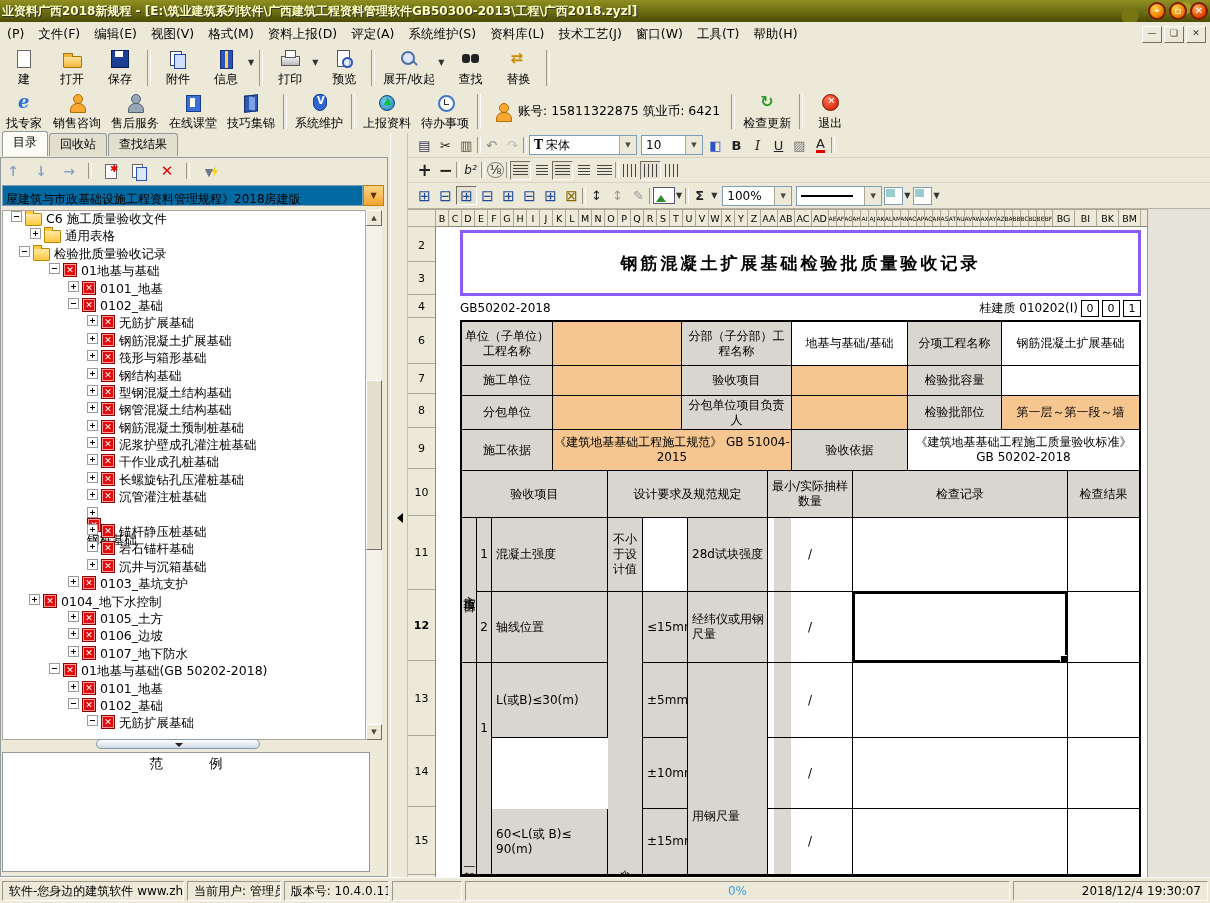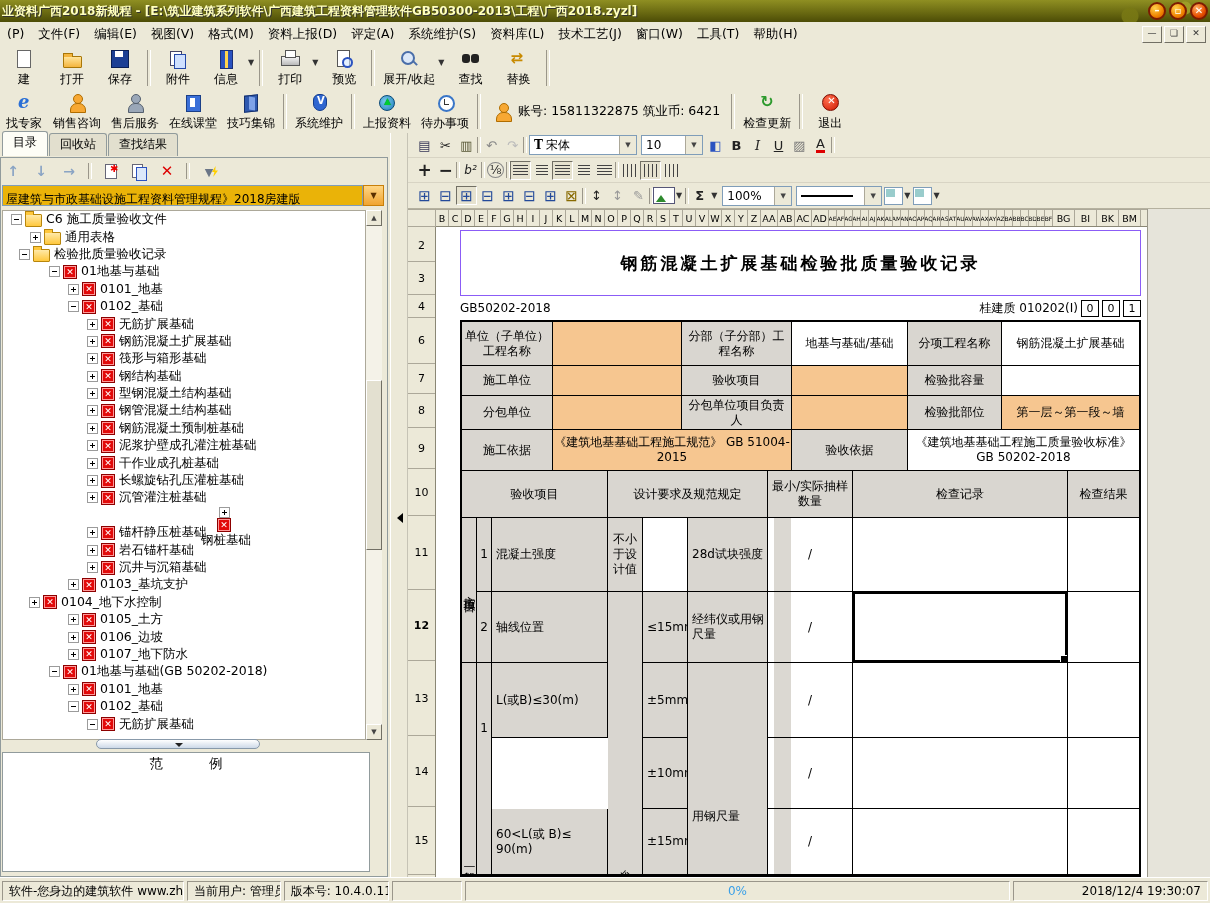--- a/index.html
+++ b/index.html
@@ -96,27 +96,27 @@
   .tt-new::before{content:"";position:absolute;left:3px;top:2px;width:10px;height:13px;background:#fff;border:1px solid #667;}
   .tt-new::after{content:"✱";position:absolute;left:8px;top:-2px;color:#e00;font-size:10px;}
   .tt-copy::before{content:"";position:absolute;left:2px;top:2px;width:9px;height:12px;background:#fff;border:1px solid #667;}
   .tt-copy::after{content:"";position:absolute;left:6px;top:5px;width:9px;height:12px;background:#dce8fa;border:1px solid #2a52c0;}
   .tt-del::before{content:"✕";color:#d00;font-weight:bold;font-size:15px;}
   .tt-filter::before{content:"▼";color:#6b7687;font-size:11px;}
   .tt-filter::after{content:"";position:absolute;right:0px;top:4px;width:6px;height:11px;background:#ffd000;
     clip-path:polygon(60% 0,0 55%,40% 55%,20% 100%,100% 40%,55% 40%);}
   .tsep2{width:2px;height:16px;border-left:1px solid #9a968a;border-right:1px solid #fff;}
   .combo{position:absolute;left:2px;top:52px;width:382px;height:21px;display:flex;}
-  .combo-input{flex:1;background:#eab308;border:1px solid #7f9db9;font-size:12px;line-height:19px;
+  .combo-input{flex:1;background:#0369a1;border:1px solid #7f9db9;font-size:12px;line-height:19px;
     padding:4px 3px;white-space:nowrap;overflow:hidden;}
   .combo-btn{width:21px;height:21px;box-sizing:border-box;background:linear-gradient(#ffd685,#f0a430);
     border:1px solid #c87f0a;text-align:center;font-size:8px;line-height:19px;color:#5a3000;}
   .tree{position:absolute;left:2px;top:77px;width:364px;height:530px;background:#fff;
     border:1px solid #aca899;overflow:hidden;box-sizing:border-box;}
-  .trow{height:17.4px;display:flex;align-items:center;font-size:12.5px;white-space:nowrap;}
+  .trow{height:17.4px;display:flex;font-size:12.5px;white-space:nowrap;}
   .ebox{width:11px;height:11px;box-sizing:border-box;border:1px solid #9b9b9b;background:#fff;
     position:relative;flex:none;margin-right:3px;}
   .ebox::before{content:"";position:absolute;left:2px;top:4px;width:5px;height:1px;background:#000;}
   .ebox.plus::after{content:"";position:absolute;left:4px;top:2px;width:1px;height:5px;background:#000;}
   .tico{flex:none;margin-right:4px;position:relative;}
   .tico.folder,.tico.folder-open{width:15px;height:11px;background:linear-gradient(#ffe9a8,#ffc83d);
     border:1px solid #b8860b;border-radius:1px;margin-top:2px;}
   .tico.folder::before,.tico.folder-open::before{content:"";position:absolute;left:-1px;top:-4px;width:7px;height:3px;
     background:#ffc83d;border:1px solid #b8860b;border-bottom:none;}
   .tico.doc{width:12px;height:12px;background:#e20a0a;border:1px solid #8c0000;
@@ -198,21 +198,21 @@
   .ch.w{width:13px;} .ch.m{width:17px;} .ch.n{width:8px;font-size:6px;} .ch.t{width:22px;}
   .rowhead{position:absolute;left:0;top:94px;width:28px;height:650px;background:#ece9d8;
     border-right:1px solid #8a8775;box-sizing:border-box;overflow:hidden;}
   .rh{box-sizing:border-box;border-bottom:1px solid #aca899;display:flex;align-items:center;
     justify-content:center;font-size:11px;}
   .rh.b{font-weight:bold;}
   .sheet{position:absolute;left:28px;top:94px;width:711px;height:650px;background:#fff;overflow:hidden;}
   .sheet-margin{position:absolute;left:739px;top:76px;width:63px;height:668px;background:#e6e4da;
     border-left:1px solid #9a978a;box-sizing:border-box;}
 
-  .doc-title{position:absolute;left:24px;top:3px;width:681px;height:66px;border:1px solid #8b5cf6;
+  .doc-title{position:absolute;left:24px;top:3px;width:681px;height:66px;border:3px solid #8b5cf6;
     box-sizing:border-box;display:flex;align-items:center;justify-content:center;
     font-size:17px;font-weight:bold;letter-spacing:3px;}
   .code-row{position:absolute;left:24px;top:69px;width:681px;height:24px;display:flex;
     align-items:center;font-size:12px;}
   .code-right{margin-left:auto;display:flex;align-items:center;gap:3px;}
   .cbox{width:18px;height:17px;box-sizing:border-box;border:1px solid #000;background:#fff;
     display:flex;align-items:center;justify-content:center;font-size:11px;}
 
   .main-table{position:absolute;left:24px;top:93px;width:681px;height:557px;
     border:2px solid #000;box-sizing:border-box;}

